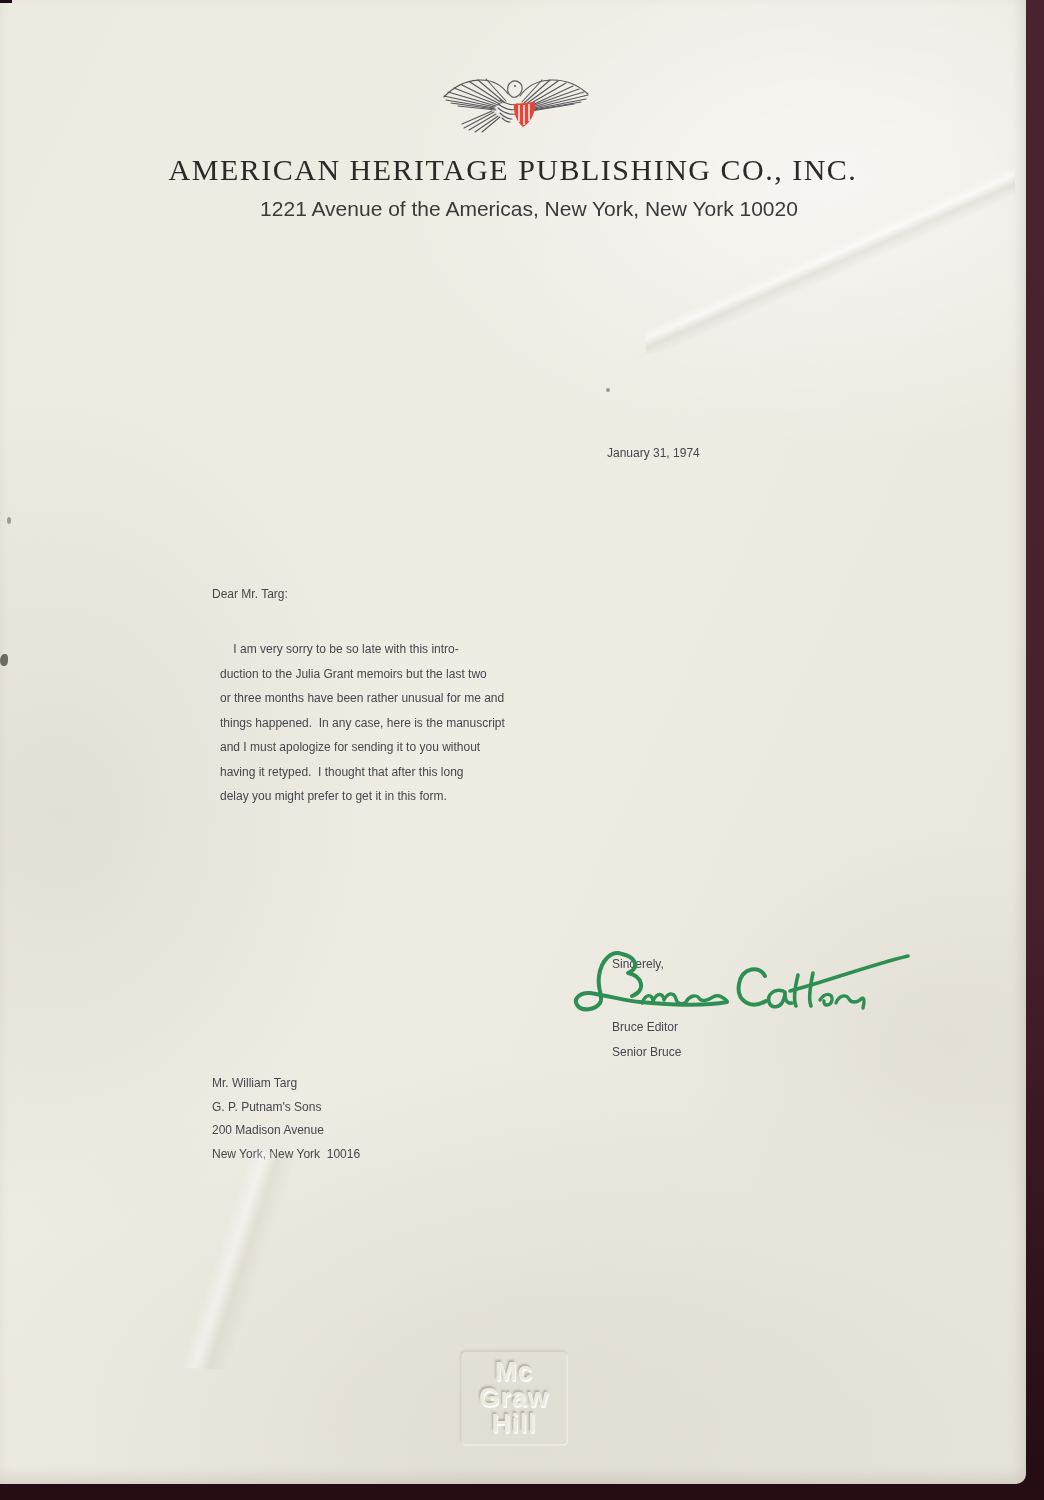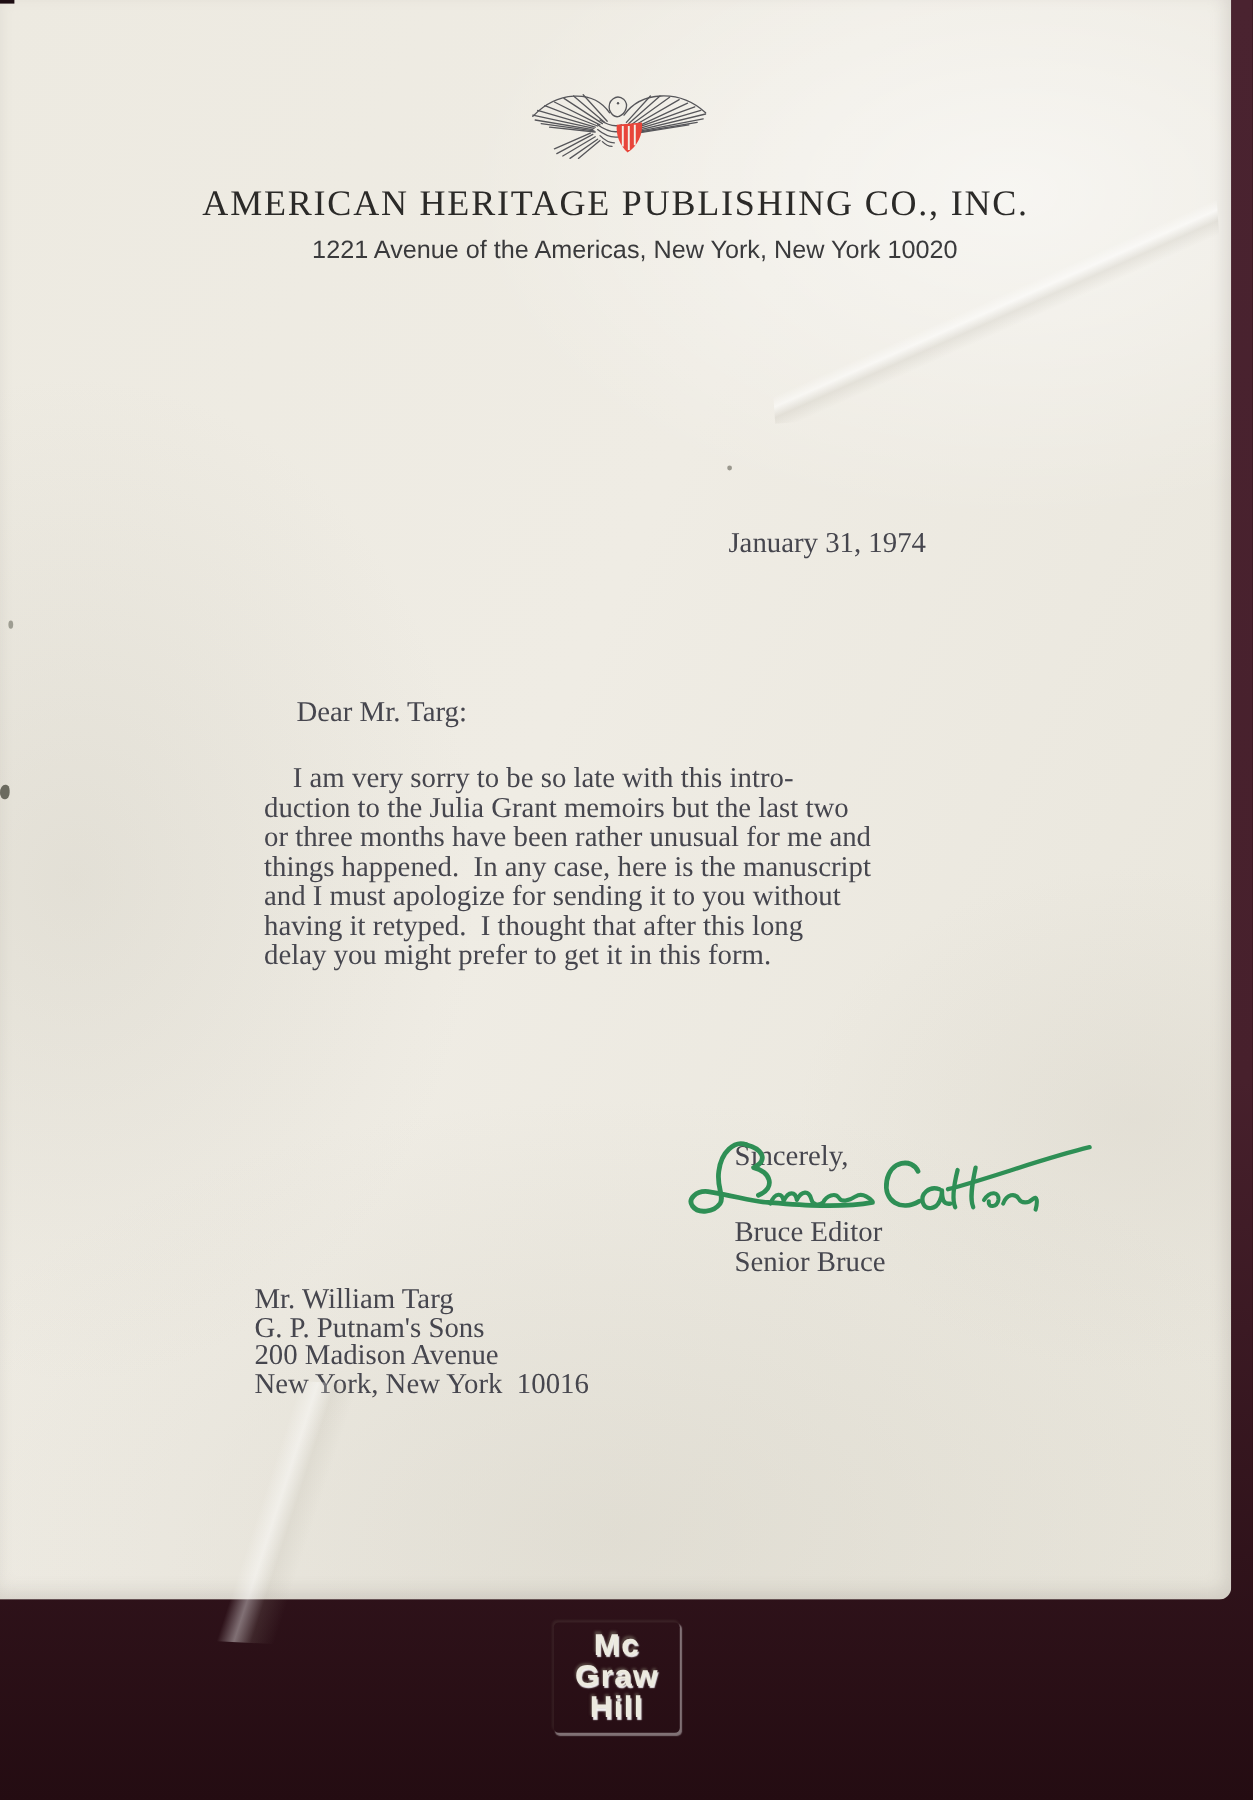--- a/index.html
+++ b/index.html
@@ -4,21 +4,21 @@
 <style>
   * { margin:0; padding:0; box-sizing:border-box; }
   html,body { width:1044px; height:1500px; }
   body { font-family:"Liberation Sans", sans-serif; background:#2b1016; position:relative; overflow:hidden; }
 
   
   .backdrop { position:absolute; inset:0; background:linear-gradient(180deg,#4a2330 0%,#47202c 60%,#240c12 100%); }
 
   
   .paper {
-    position:absolute; left:0; top:0; width:1026px; height:1333px;
+    position:absolute; left:0; top:0; width:1026px; height:1484px;
     background:
       radial-gradient(ellipse 700px 420px at 82% 12%, rgba(255,255,255,0.55), transparent 65%),
       radial-gradient(ellipse 560px 700px at 6% 55%, rgba(186,182,168,0.22), transparent 60%),
       radial-gradient(ellipse 900px 520px at 50% 96%, rgba(198,194,180,0.30), transparent 70%),
       radial-gradient(ellipse 400px 300px at 92% 70%, rgba(205,200,188,0.25), transparent 70%),
       linear-gradient(115deg, #edeae1 0%, #efece4 45%, #e8e5db 100%);
     border-bottom-right-radius:10px;
     box-shadow: inset -4px -6px 14px rgba(110,100,92,0.18);
   }
   .paper::before { 
@@ -42,23 +42,23 @@
   .lh-company {
     position:absolute; left:0; top:153px; width:1026px; text-align:center;
     font-family:"Liberation Serif", serif; font-size:30px; letter-spacing:1.5px; color:#2b2a28;
   }
   .lh-address {
     position:absolute; left:16px; top:197px; width:1026px; text-align:center;
     font-family:"Liberation Sans", sans-serif; font-size:21px; color:#3a3a3c;
   }
 
   
-  .tw { font-family:Liberation Serif, serif; font-size:24px; color:#46464e; white-space:pre-wrap; line-height:24.5px; position:absolute; }
+  .tw { font-family:Liberation Sans, sans-serif; font-size:12px; color:#46464e; white-space:pre-wrap; line-height:24.5px; position:absolute; }
   .date { left:607px; top:441px; }
-  .salutation { left:212px; top:582px;margin-left:35px; }
+  .salutation { left:212px; top:582px; }
   .para1 { left:220px; top:637px; width:720px; }
   .para2 { left:212px; top:829px; width:740px; }
   .closing { left:612px; top:952px; }
   .signed-name { left:612px; top:1015px; }
   .signed-title { left:612px; top:1040px; }
   .recipient { left:212px; top:1072px; line-height:23.5px; }
 
   .signature { position:absolute; left:570px; top:945px; width:360px; height:90px; }
 
   

